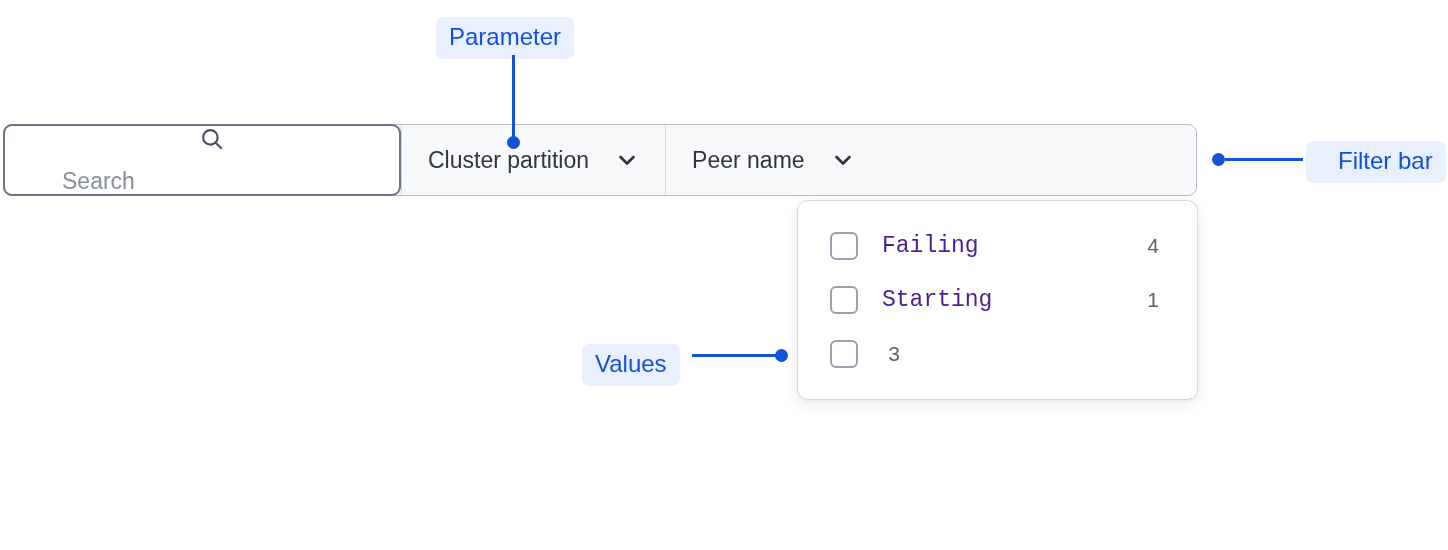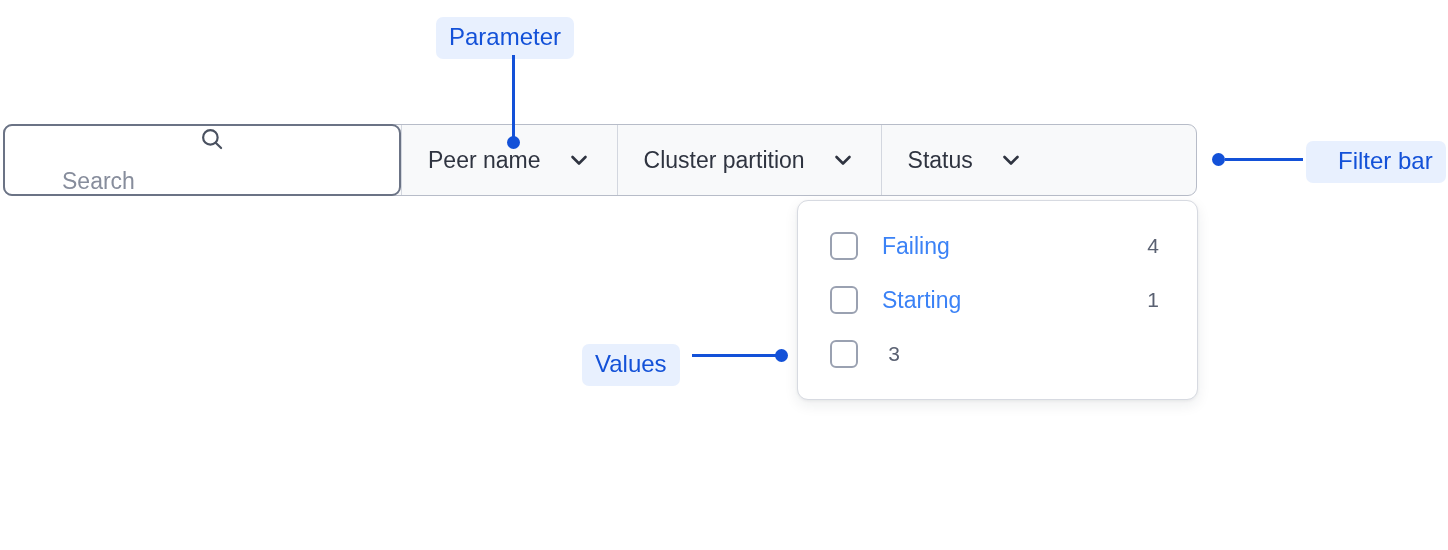--- a/index.html
+++ b/index.html
@@ -106,23 +106,24 @@
     width: 28px;
     height: 28px;
     flex: 0 0 28px;
     border: 2px solid #9aa1b1;
     border-radius: 6px;
     background: #ffffff;
     box-sizing: border-box;
   }
   .option-label {
     font-size: 23px;
-    color: #3b82f6;
+    color: #4c1d95;
     flex: 1 1 auto;
     white-space: nowrap;
+    font-family: Liberation Mono, monospace;
   }
   .option-count {
     font-size: 21px;
     color: #5a6172;
     text-align: right;
     min-width: 18px;
   }
 
   
   .anno-pill {
@@ -169,45 +170,37 @@
     <span class="search-icon">
       <svg width="26" height="26" viewBox="0 0 24 24" fill="none" stroke="#4a5160" stroke-width="2" stroke-linecap="round">
         <circle cx="10.5" cy="10.5" r="6.7"></circle>
         <line x1="15.4" y1="15.4" x2="20.4" y2="20.4"></line>
       </svg>
     </span>
     <input id="search-input" type="text" placeholder="Search" style="">
   </div>
 
   <div class="filter-cell">
+    <span class="filter-label">Cluster partition</span>
+    <span class="chev">
+      <svg width="24" height="24" viewBox="0 0 24 24" fill="none" stroke="#2f3440" stroke-width="2.6" stroke-linecap="round" stroke-linejoin="round">
+        <polyline points="5.5,9 12,15.5 18.5,9"></polyline>
+      </svg>
+    </span>
+  </div>
+
+  <div class="filter-cell">
     <span class="filter-label">Peer name</span>
     <span class="chev">
       <svg width="24" height="24" viewBox="0 0 24 24" fill="none" stroke="#2f3440" stroke-width="2.6" stroke-linecap="round" stroke-linejoin="round">
         <polyline points="5.5,9 12,15.5 18.5,9"></polyline>
       </svg>
     </span>
   </div>
 
-  <div class="filter-cell">
-    <span class="filter-label">Cluster partition</span>
-    <span class="chev">
-      <svg width="24" height="24" viewBox="0 0 24 24" fill="none" stroke="#2f3440" stroke-width="2.6" stroke-linecap="round" stroke-linejoin="round">
-        <polyline points="5.5,9 12,15.5 18.5,9"></polyline>
-      </svg>
-    </span>
-  </div>
-
-  <div class="filter-cell">
-    <span class="filter-label">Status</span>
-    <span class="chev">
-      <svg width="24" height="24" viewBox="0 0 24 24" fill="none" stroke="#2f3440" stroke-width="2.6" stroke-linecap="round" stroke-linejoin="round">
-        <polyline points="5.5,9 12,15.5 18.5,9"></polyline>
-      </svg>
-    </span>
-  </div>
 </div>
 
 <div id="status-dropdown">
 
   <div class="option-row">
     <span class="option-checkbox"></span>
     <span class="option-label">Failing</span>
     <span class="option-count">4</span>
   </div>
 

